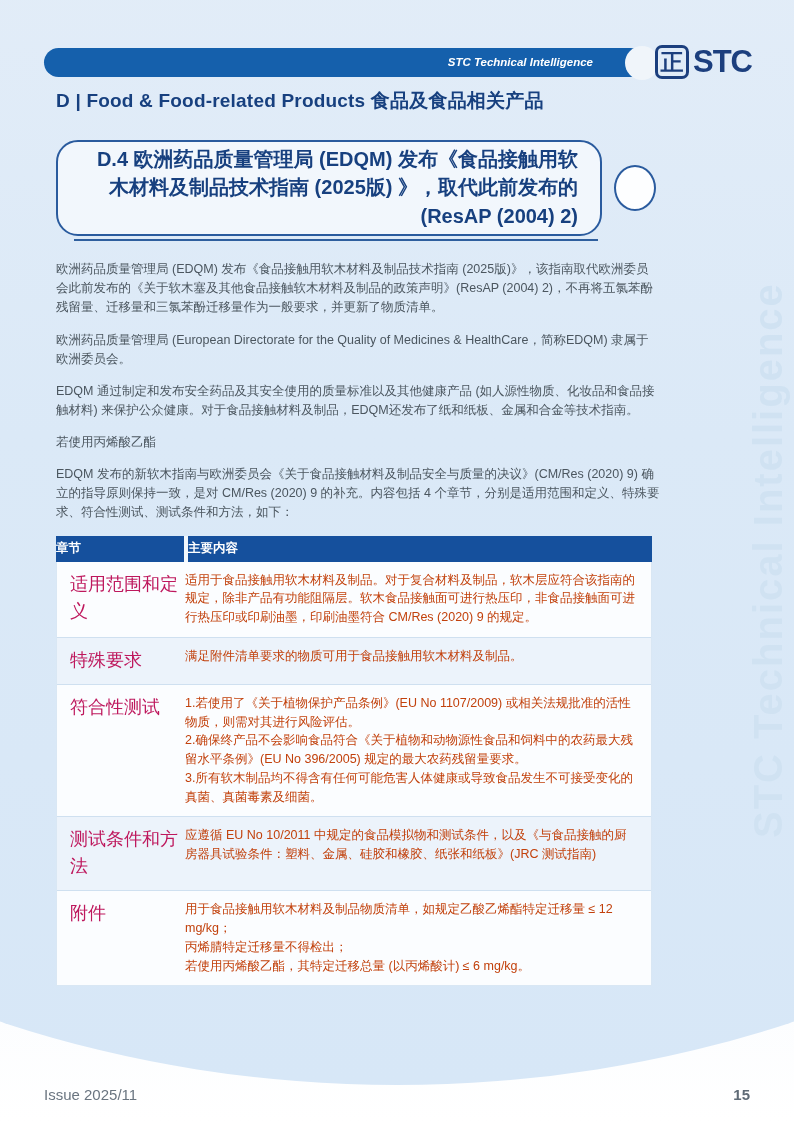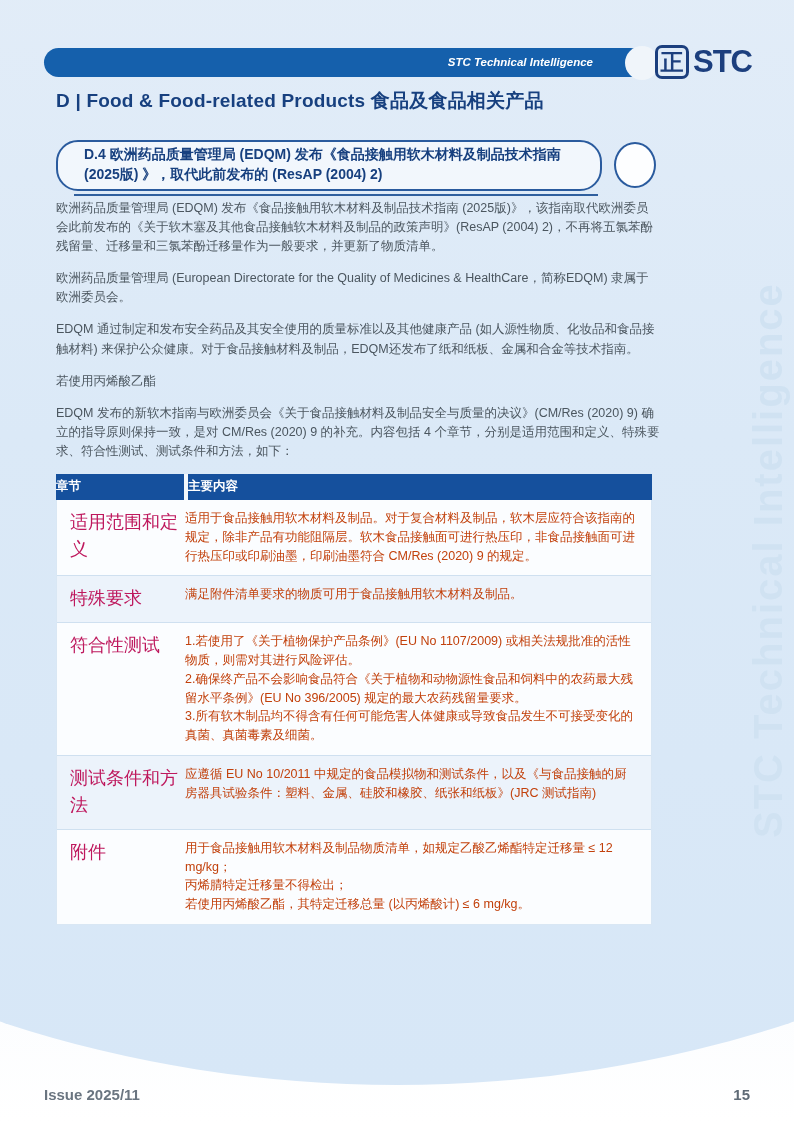--- a/index.html
+++ b/index.html
@@ -105,40 +105,41 @@
     gap: 12px;
     position: relative;
   }
   .section-box {
     position: relative;
     width: 546px;
     border: 2px solid #2a5b9e;
     border-radius: 22px;
     background: rgba(252, 254, 255, 0.65);
     padding: 3px 22px 4px 26px;
-    font-size: 14px;
+    font-size: 20px;
     font-weight: bold;
     line-height: 1.42;
     color: #17407f;
+    text-align: right;
   }
   .section-box::after {
     content: "";
     position: absolute;
     left: 16px; right: 2px; bottom: -7px;
     height: 2px;
     background: #2f5f9e;
   }
   .section-circle {
     width: 42px; height: 46px;
     border: 2px solid #2a5b9e;
     border-radius: 50%;
     background: #fdfeff;
     flex: 0 0 auto;
   }
-  .body-copy { margin-top: 8px; }
+  .body-copy { margin-top: 24px; }
   .body-copy p, .core-heading {
     font-size: 12.5px;
     line-height: 1.53;
     color: #4b565f;
     margin-bottom: 13px;
   }
   .core-heading { margin-bottom: 13px; }
 
   
   .tbl { width: 596px; margin-top: 2px; }
@@ -178,21 +179,21 @@
     line-height: 1.5;
     color: #c2410c;
     white-space: pre-line;
   }
 
   
   .footer-issue {
     position: absolute;
     left: 44px; top: 1086px;
     font-size: 15px;
-    font-weight: bold;
+    font-weight: normal;
     color: #6a7580;
   }
   .footer-page {
     position: absolute;
     right: 44px; top: 1086px;
     font-size: 15px;
     font-weight: bold;
     color: #5f6b76;
   }
 </style>

